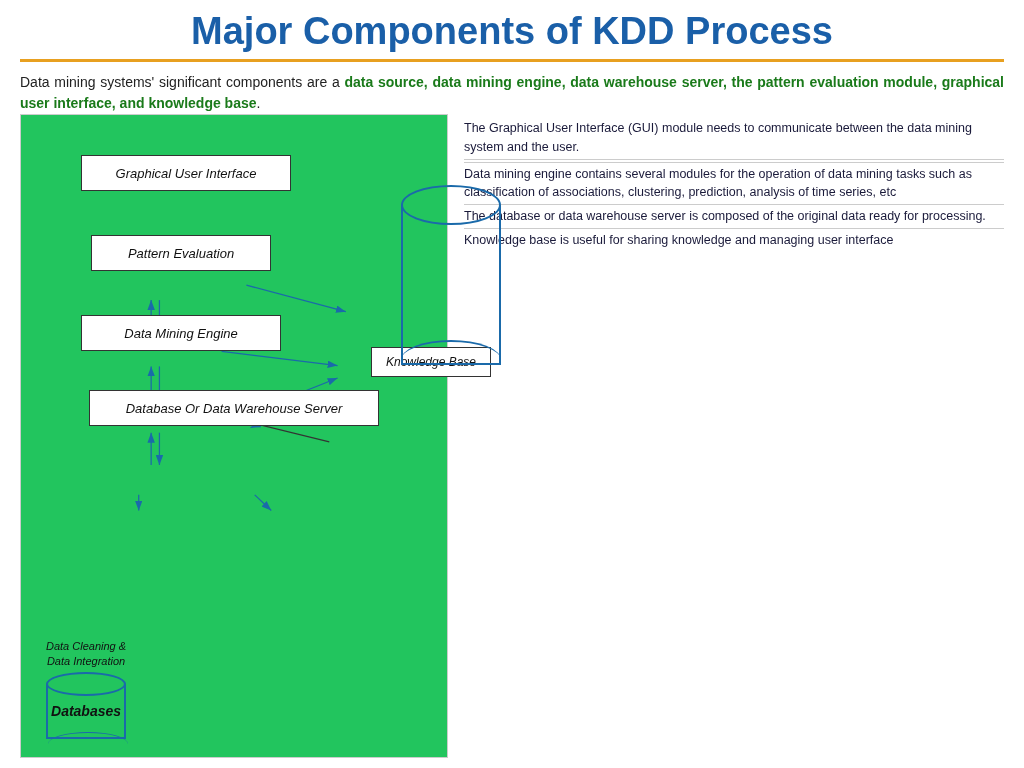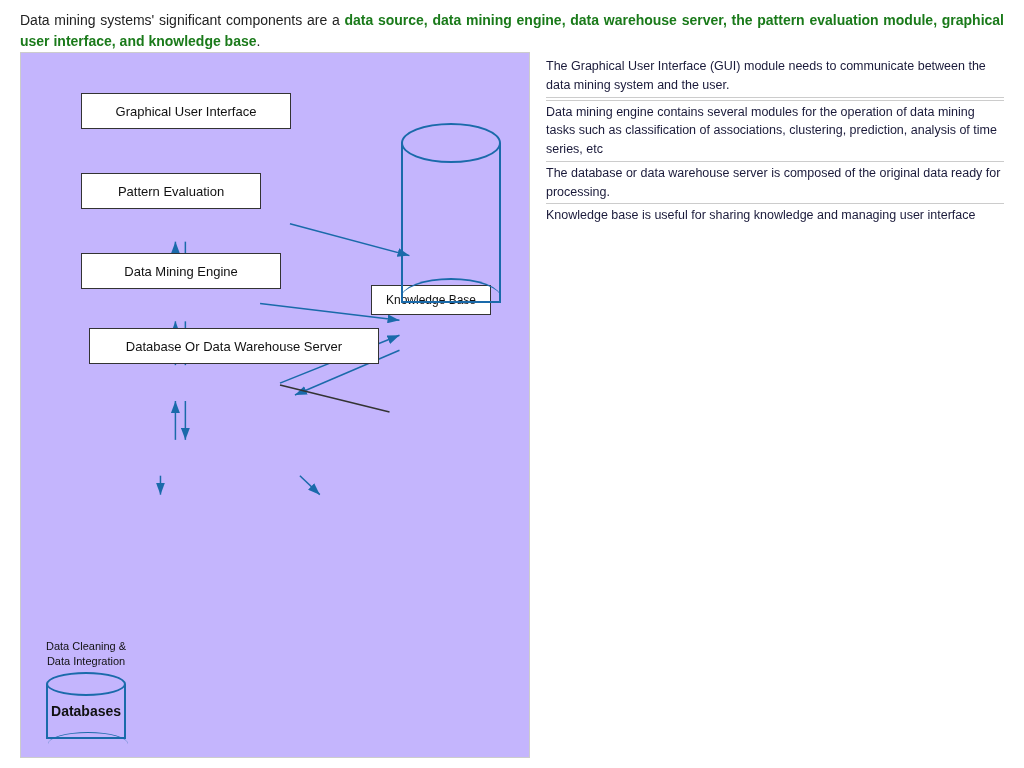--- a/index.html
+++ b/index.html
@@ -46,26 +46,27 @@
 
     .main-content {
       display: flex;
       flex-direction: row;
       gap: 16px;
       flex: 1;
     }
 
     
     .diagram-container {
-      width: 510px;
-      background: #c4b5fd;
+      width: 428px;
+      background: #22c55e;
       border: 1px solid #ccc;
       padding: 10px;
       position: relative;
       flex-shrink: 0;
+      font-style: italic;
     }
 
     .diagram-inner {
       position: relative;
       width: 100%;
       height: 100%;
     }
 
     
     .diag-box {
@@ -82,21 +83,21 @@
 
     .box-gui {
       top: 30px;
       left: 50px;
       width: 210px;
       height: 36px;
     }
 
     .box-pe {
       top: 110px;
-      left: 50px;
+      left: 60px;
       width: 180px;
       height: 36px;
     }
 
     .box-dme {
       top: 190px;
       left: 50px;
       width: 200px;
       height: 36px;
     }
@@ -252,20 +253,23 @@
     .desc-divider {
       border: none;
       border-top: 1px solid #ccc;
     }
   </style>
 </head>
 <body>
 
 <div class="page-container">
 
+  <div class="title-section">
+    <h1 class="page-title">Major Components of KDD Process</h1>
+  </div>
 
   <p class="intro-text">
     <span>Data mining systems' significant components are a </span><span class="intro-highlight">data source, data mining engine, data warehouse server, the pattern evaluation module, graphical user interface, and knowledge base</span><span>.</span>
   </p>
 
   <div class="main-content">
 
     <div class="diagram-container">
       <div class="diagram-inner">
 

